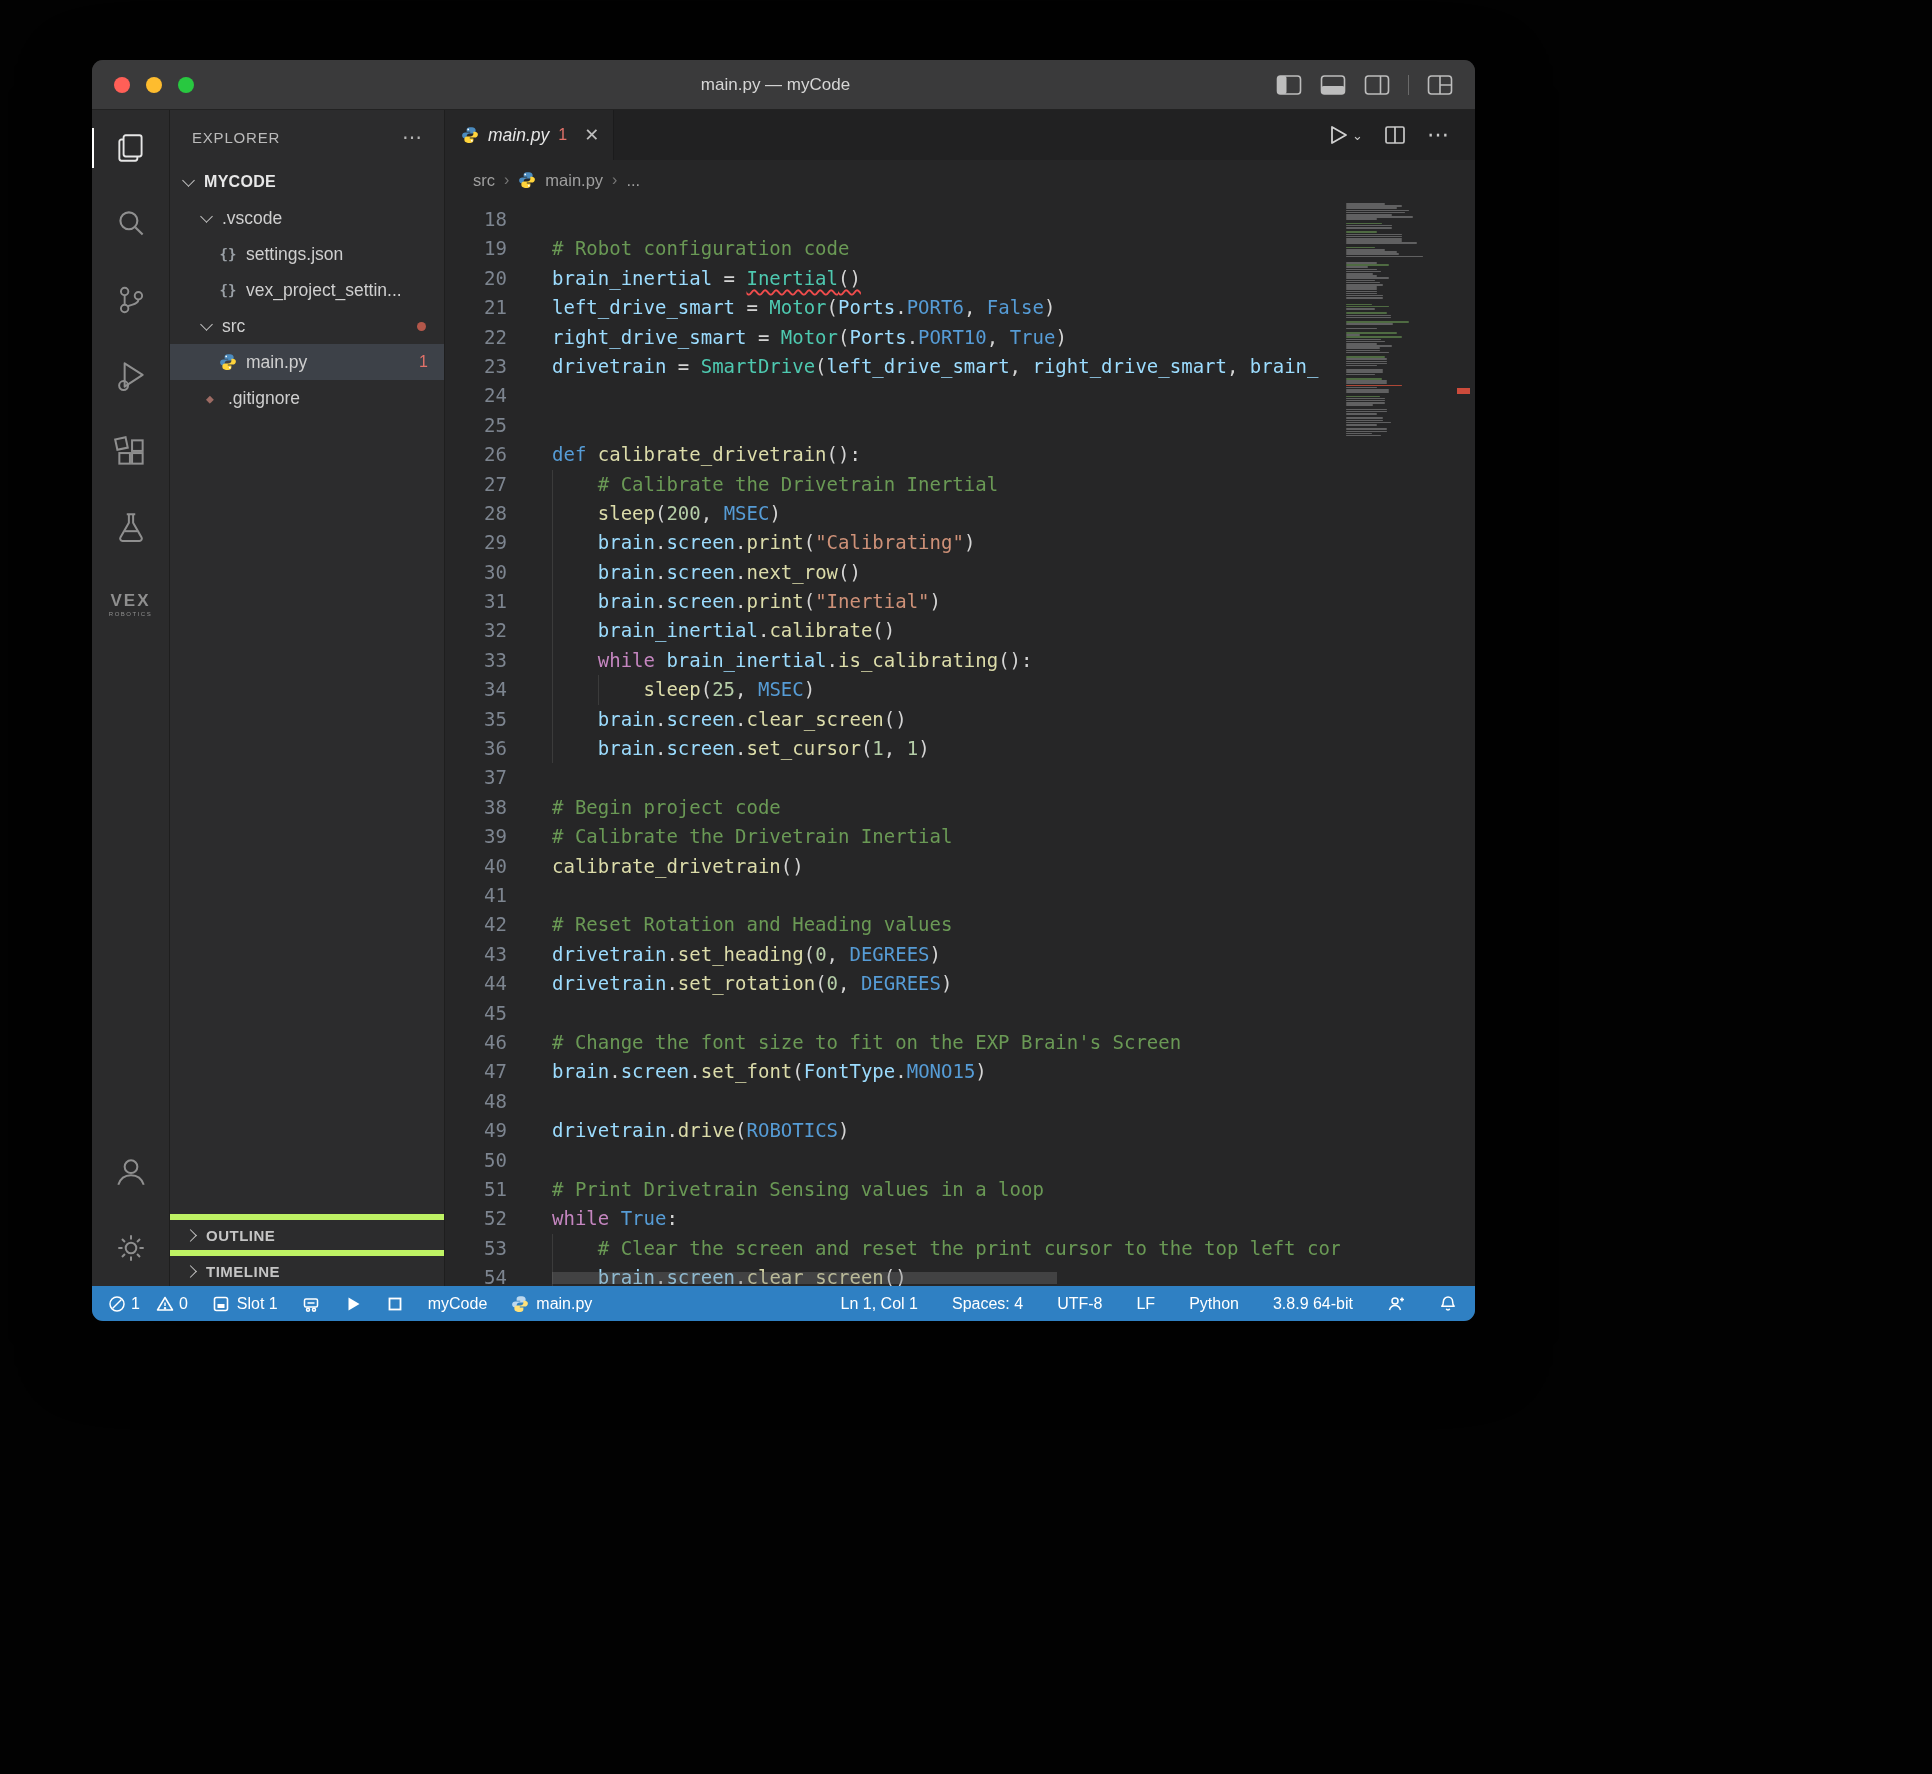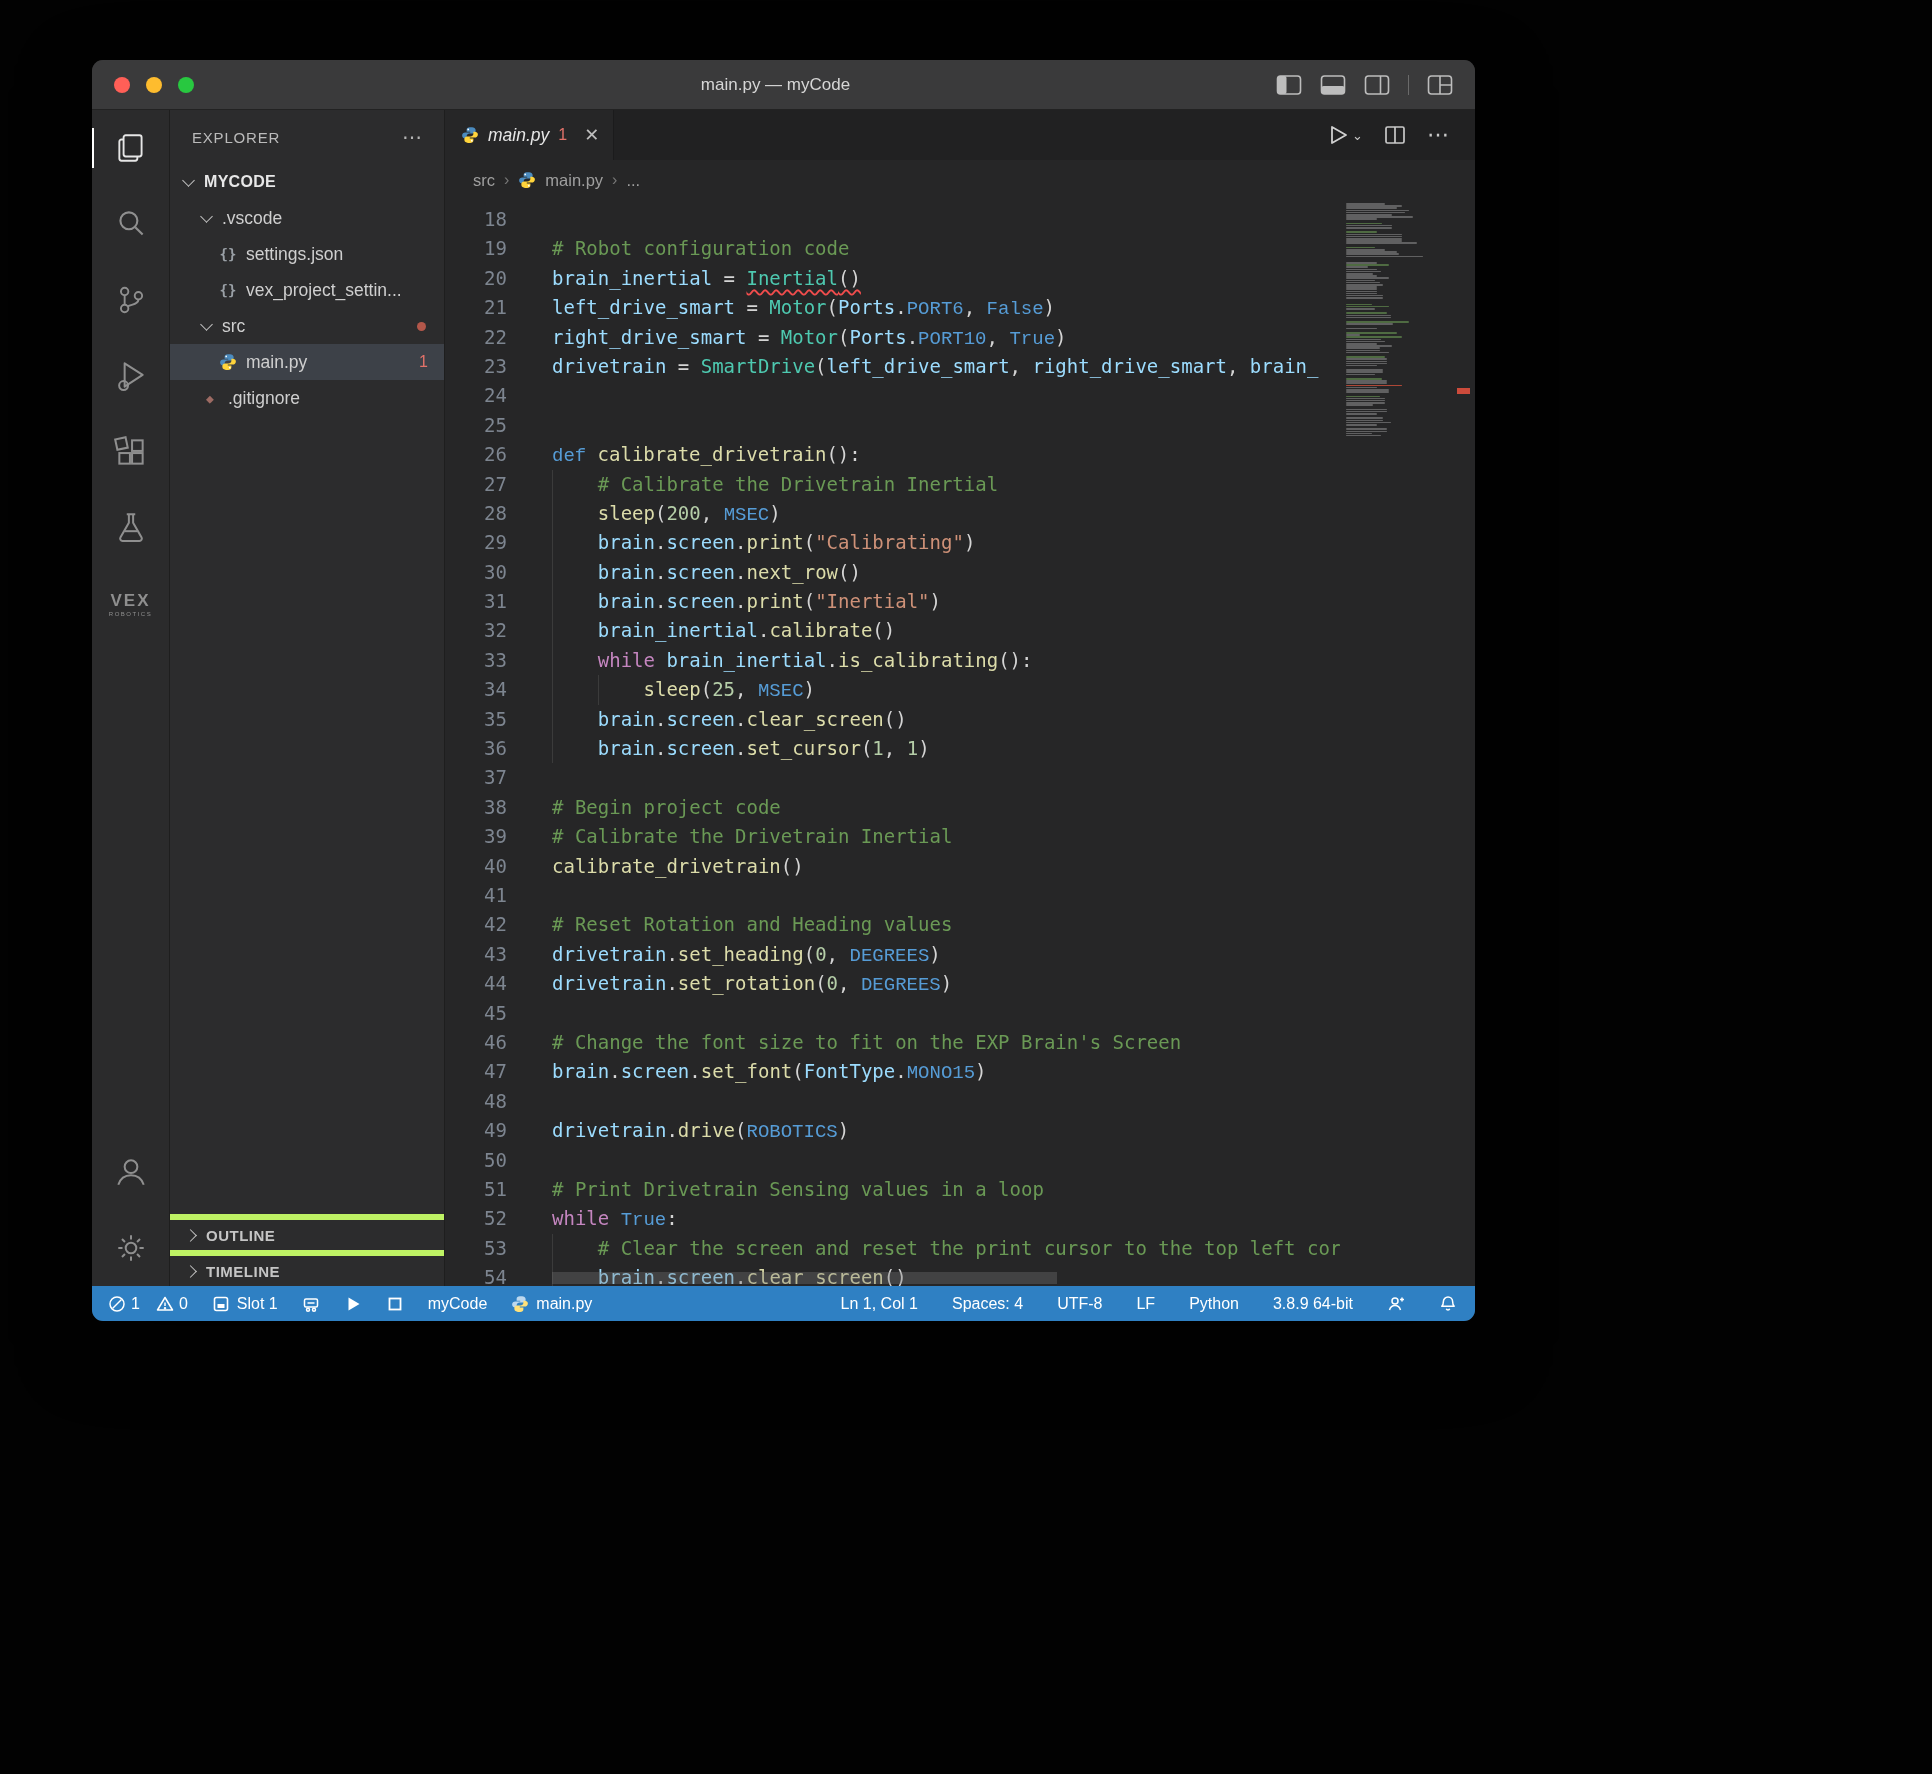--- a/index.html
+++ b/index.html
@@ -86,21 +86,21 @@
 
   
   .code-region { flex:1; position:relative; overflow:hidden; }
   .lines { position:absolute; top:0; left:0; right:135px; bottom:0; padding-top:5px;
     overflow:hidden; font-family:"DejaVu Sans Mono", monospace; font-size:19px; line-height:29.4px; }
   .code-line { display:flex; height:29.4px; white-space:pre; }
   .ln { width:62px; text-align:right; color:#7d8590; flex:none; }
   .lc { margin-left:45px; position:relative; color:#d4d4d4; }
   .guide { position:absolute; top:0; bottom:0; width:1px; background:#3b3b3b; }
   .tk-p { color:#d4d4d4; } .tk-c { color:var(--syntax-comment); }
-  .tk-k { color:var(--syntax-keyword);font-family:Liberation Mono, monospace; } .tk-ct { color:var(--syntax-control); }
+  .tk-k { color:var(--syntax-keyword); } .tk-ct { color:var(--syntax-control); }
   .tk-f { color:var(--syntax-function); } .tk-cl { color:var(--syntax-class); }
   .tk-v { color:var(--syntax-variable); } .tk-n { color:var(--syntax-number); }
   .tk-s { color:var(--syntax-string); }
   .tk-err { text-decoration:underline; text-decoration-style:wavy;
     text-decoration-color:var(--squiggle); text-decoration-thickness:1.5px; text-underline-offset:4px;margin-top:16px; }
 
   .minimap { position:absolute; top:0; right:23px; width:112px; bottom:0; padding:3px 4px 0 6px; }
   .mm-row { height:1.6px; margin-bottom:0.6px; border-radius:1px; }
   .mm-t { background:rgba(168,168,168,.45); } .mm-g { background:rgba(106,153,85,.6); }
   .mm-hl { background:rgba(199,77,58,.85); } .mm-b { background:transparent; }

